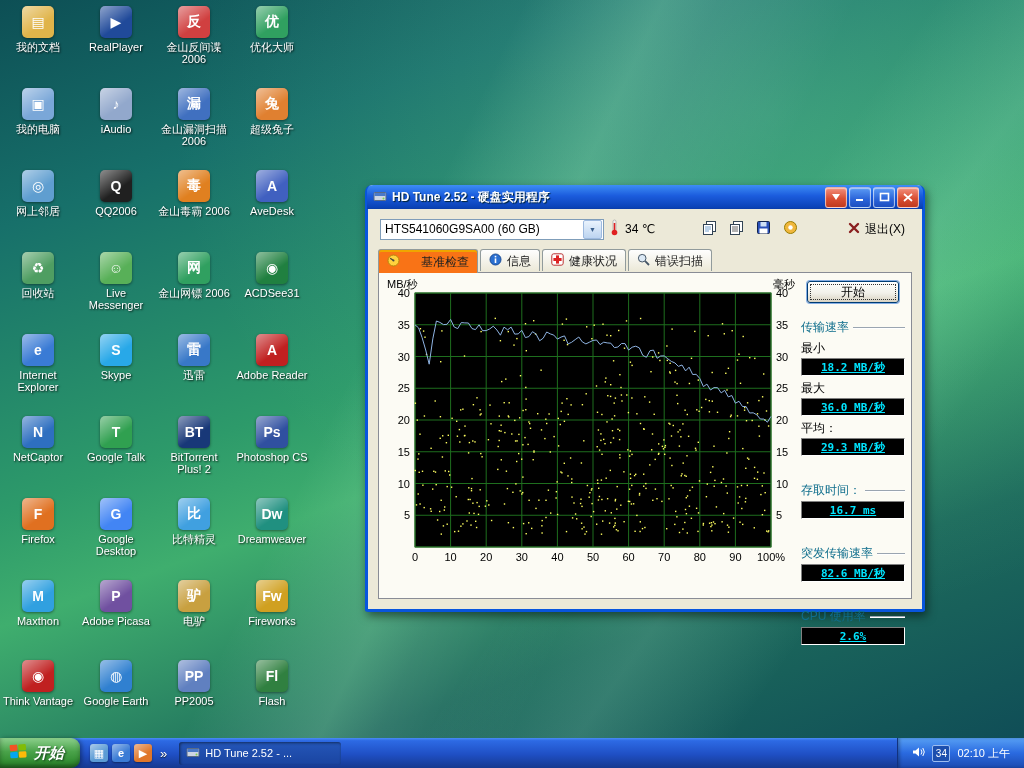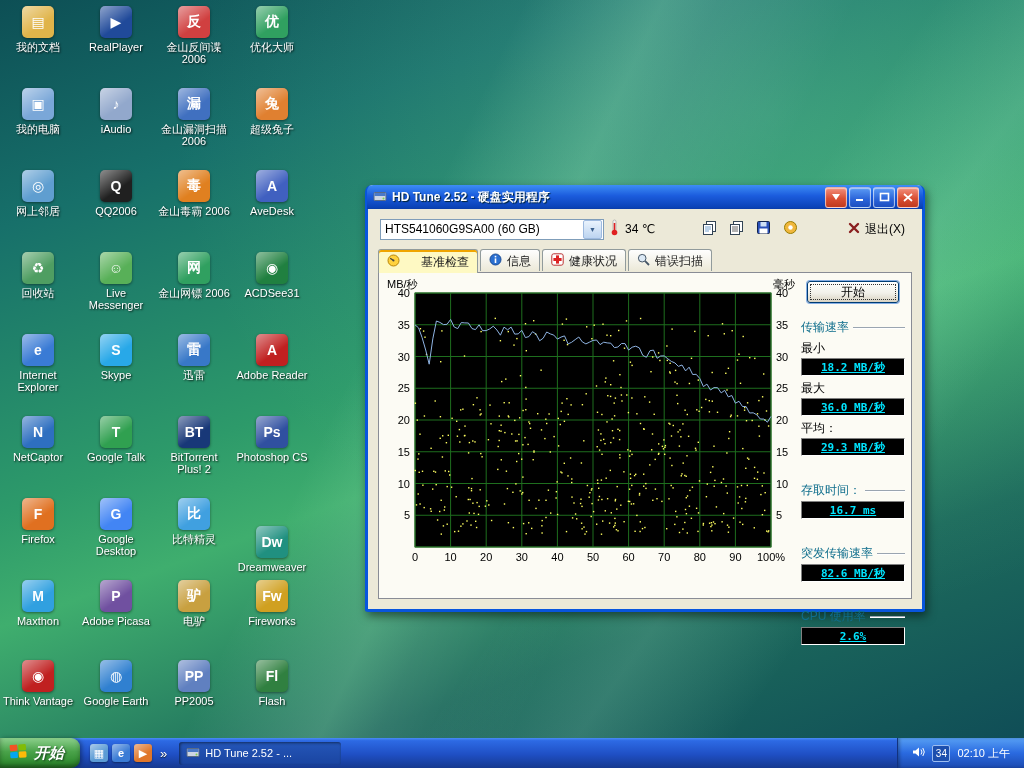--- a/index.html
+++ b/index.html
@@ -39,21 +39,21 @@
   .temp-text{font-size:12px;margin-right:8px;}
   .tool-group{display:flex;gap:3px;margin-left:28px;}
   .toolbtn{width:24px;height:22px;border:1px solid transparent;background:transparent;border-radius:2px;display:flex;
     align-items:center;justify-content:center;cursor:pointer;}
   .exitbtn{margin-left:auto;display:flex;align-items:center;gap:5px;border:1px solid transparent;background:transparent;
     font-size:12px;font-family:inherit;cursor:pointer;padding:2px 6px;}
   
   .tabs{display:flex;gap:2px;margin:4px 10px 0;position:relative;z-index:2;}
   .tab{height:20px;padding:1px 8px 0;font-size:12px;display:flex;align-items:center;gap:5px;cursor:pointer;
     background:linear-gradient(#fefefe,#ece9d8);border:1px solid #919b9c;border-bottom:none;border-radius:3px 3px 0 0;color:#222;}
-  .tab.active{background:#fef9c3;box-shadow:inset 0 2px 0 #f0a500;margin-bottom:-1px;height:22px;gap:21px;}
+  .tab.active{background:#f97316;box-shadow:inset 0 2px 0 #f0a500;margin-bottom:-1px;height:22px;gap:21px;}
   .tabpage{flex:1;margin:0 10px 10px;border:1px solid #898c95;background:#fcfbf4;position:relative;}
   #chart{position:absolute;left:2px;top:4px;}
   
   .stats{position:absolute;right:6px;top:8px;width:104px;font-size:12px;color:#000;}
   .startbtn{display:block;width:92px;margin:0 auto 10px;height:22px;font-size:12px;font-family:inherit;cursor:pointer;
     background:linear-gradient(#ffffff,#f2f1ea 55%,#d9d2c2);border:1px solid #003c74;border-radius:3px;
     box-shadow:0 0 0 1px #86aee4;outline:1px dotted #333;outline-offset:-4px;}
   .sec{display:flex;align-items:center;gap:4px;color:#0f6e8c;margin:16px 0 2px;white-space:nowrap;}
   .sec::after{content:"";flex:1;height:1px;background:#9aa5b1;box-shadow:0 1px 0 #fff;}
   .slabel{margin:4px 0 1px;}
@@ -215,21 +215,21 @@
         <div class="desk-label">ACDSee31</div>
       </div>
       <div class="desk-cell" style="left: 235px; top: 334px;">
         <div class="desk-ico" style="background-color: rgb(192, 32, 32);">A</div>
         <div class="desk-label">Adobe Reader</div>
       </div>
       <div class="desk-cell" style="left: 235px; top: 416px;">
         <div class="desk-ico" style="background-color: rgb(48, 80, 160);">Ps</div>
         <div class="desk-label">Photoshop CS</div>
       </div>
-      <div class="desk-cell" style="left: 235px; top: 498px; margin-top: 28px;">
+      <div class="desk-cell" style="left: 235px; top: 498px;">
         <div class="desk-ico" style="background-color: rgb(32, 144, 128);">Dw</div>
         <div class="desk-label">Dreamweaver</div>
       </div>
       <div class="desk-cell" style="left: 235px; top: 580px;">
         <div class="desk-ico" style="background-color: rgb(208, 160, 32);">Fw</div>
         <div class="desk-label">Fireworks</div>
       </div>
       <div class="desk-cell" style="left: 235px; top: 660px;">
         <div class="desk-ico" style="background-color: rgb(48, 128, 64);">Fl</div>
         <div class="desk-label">Flash</div>

